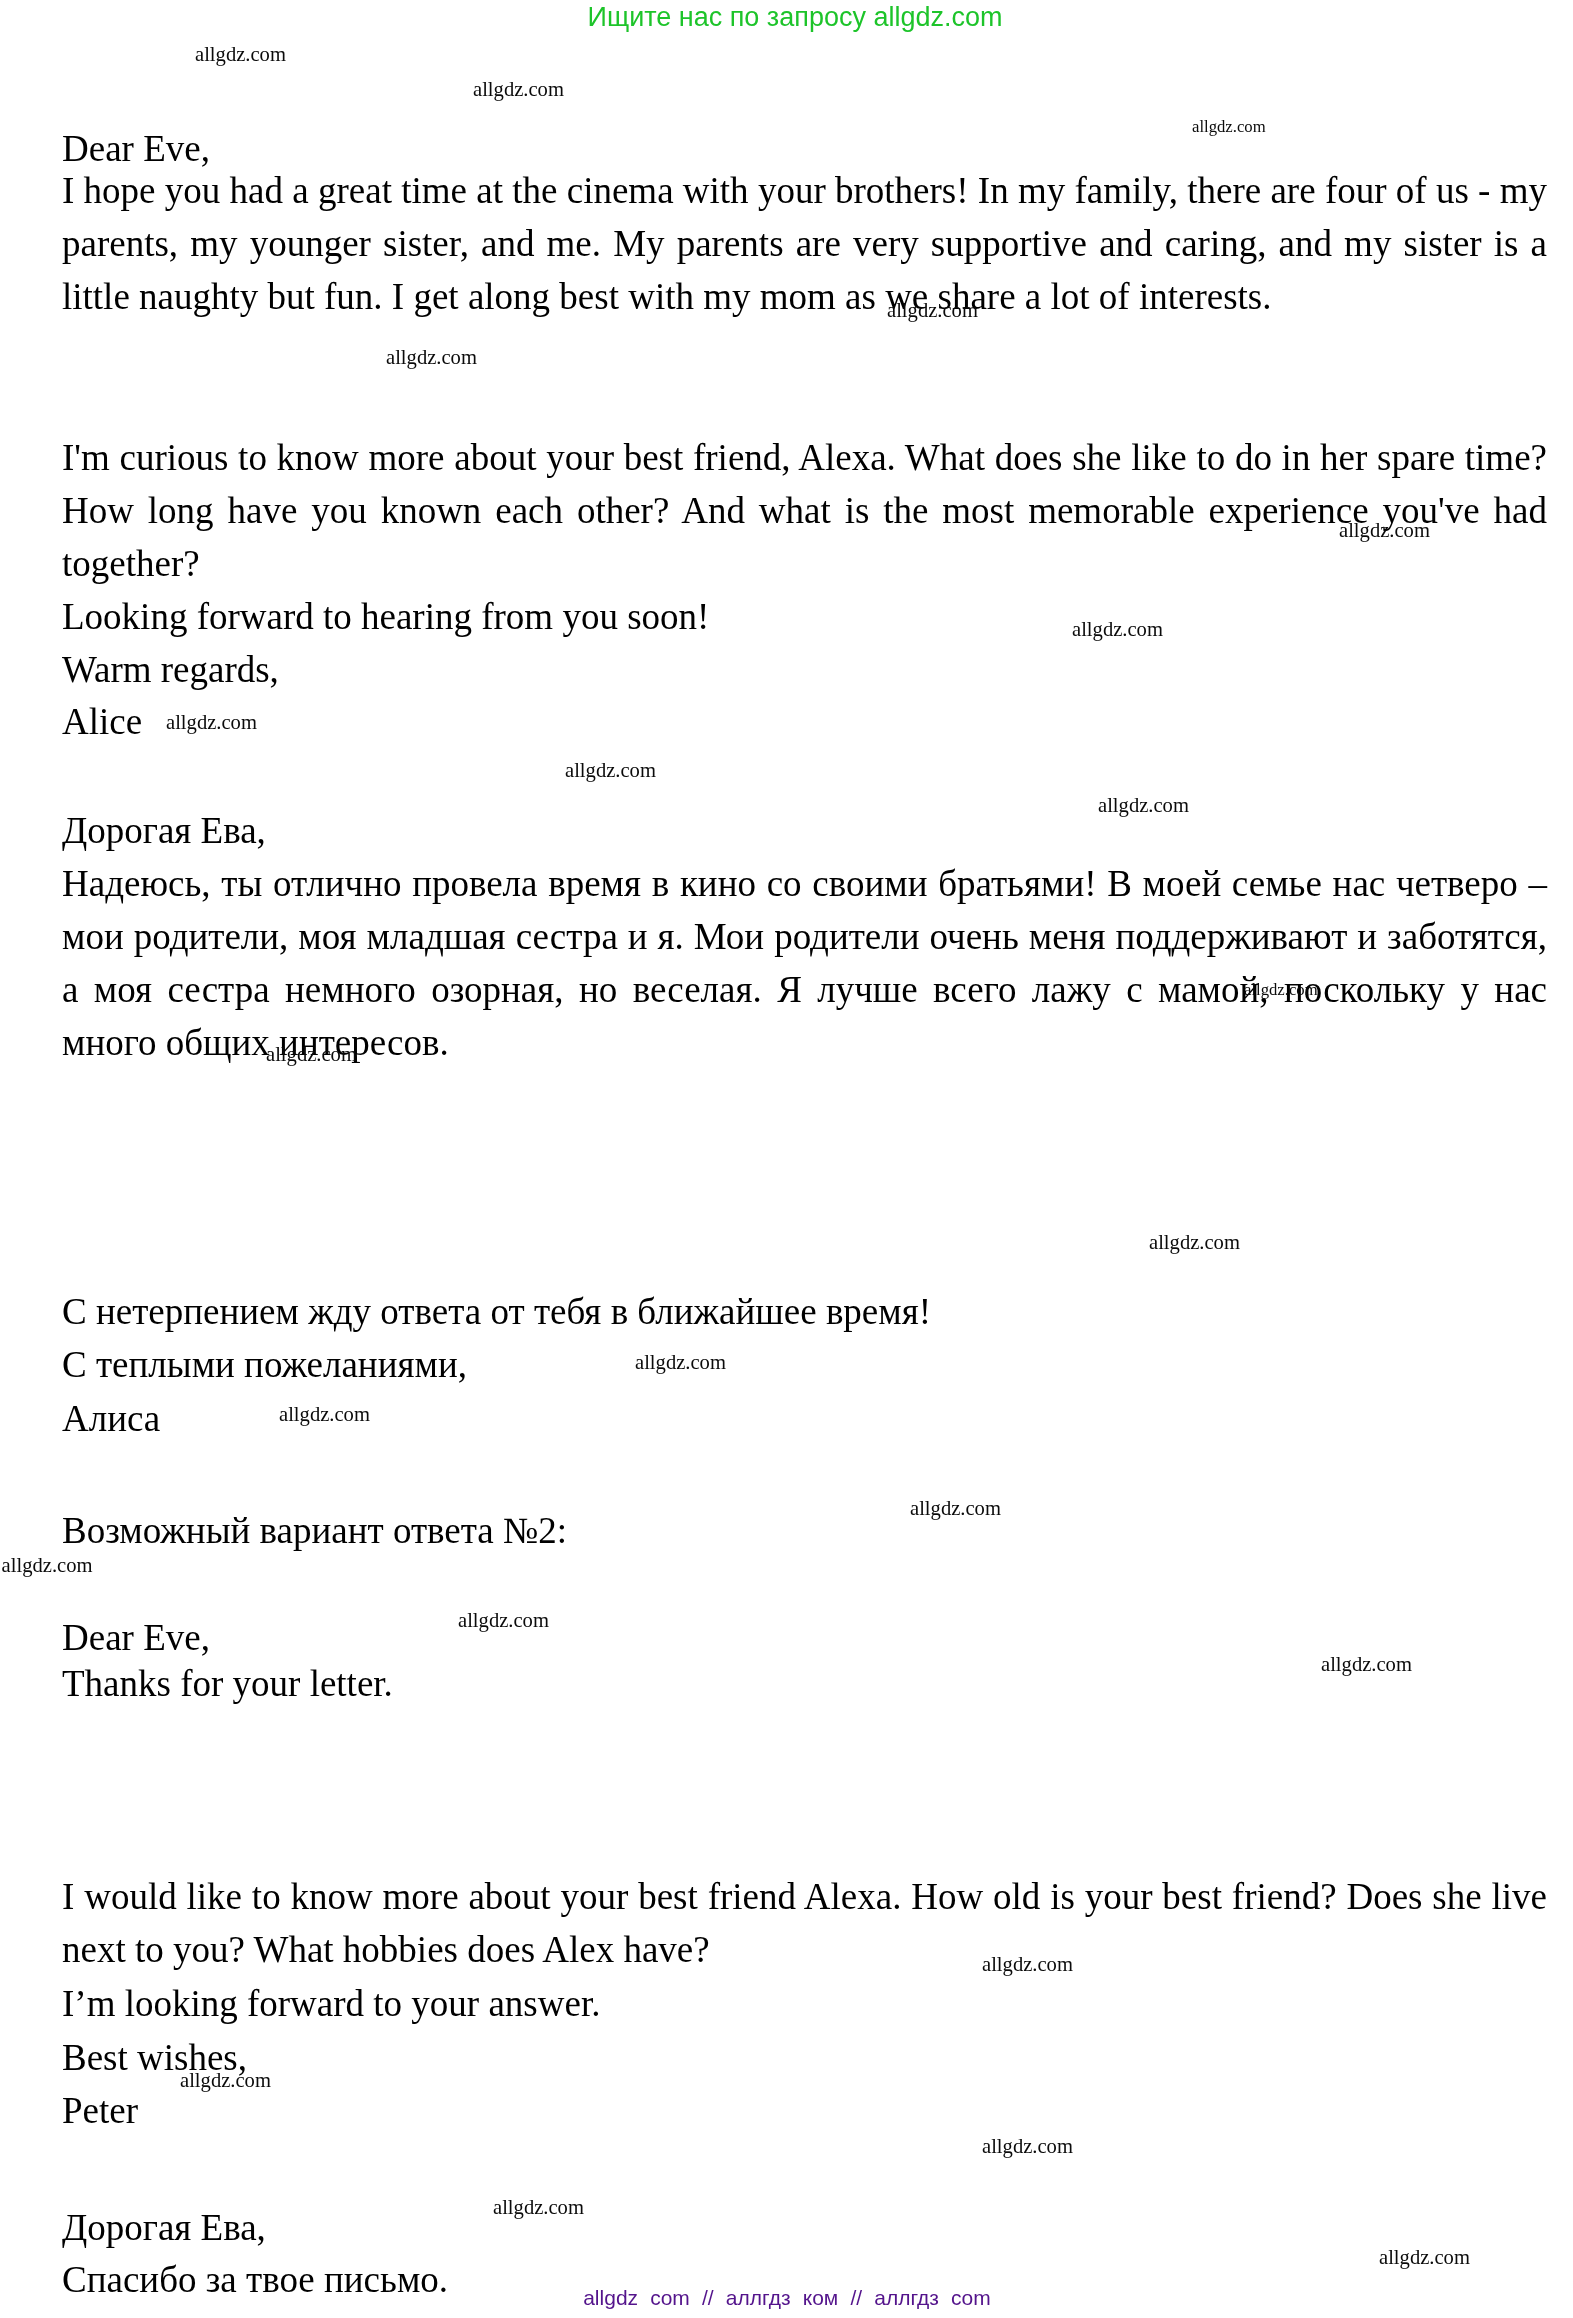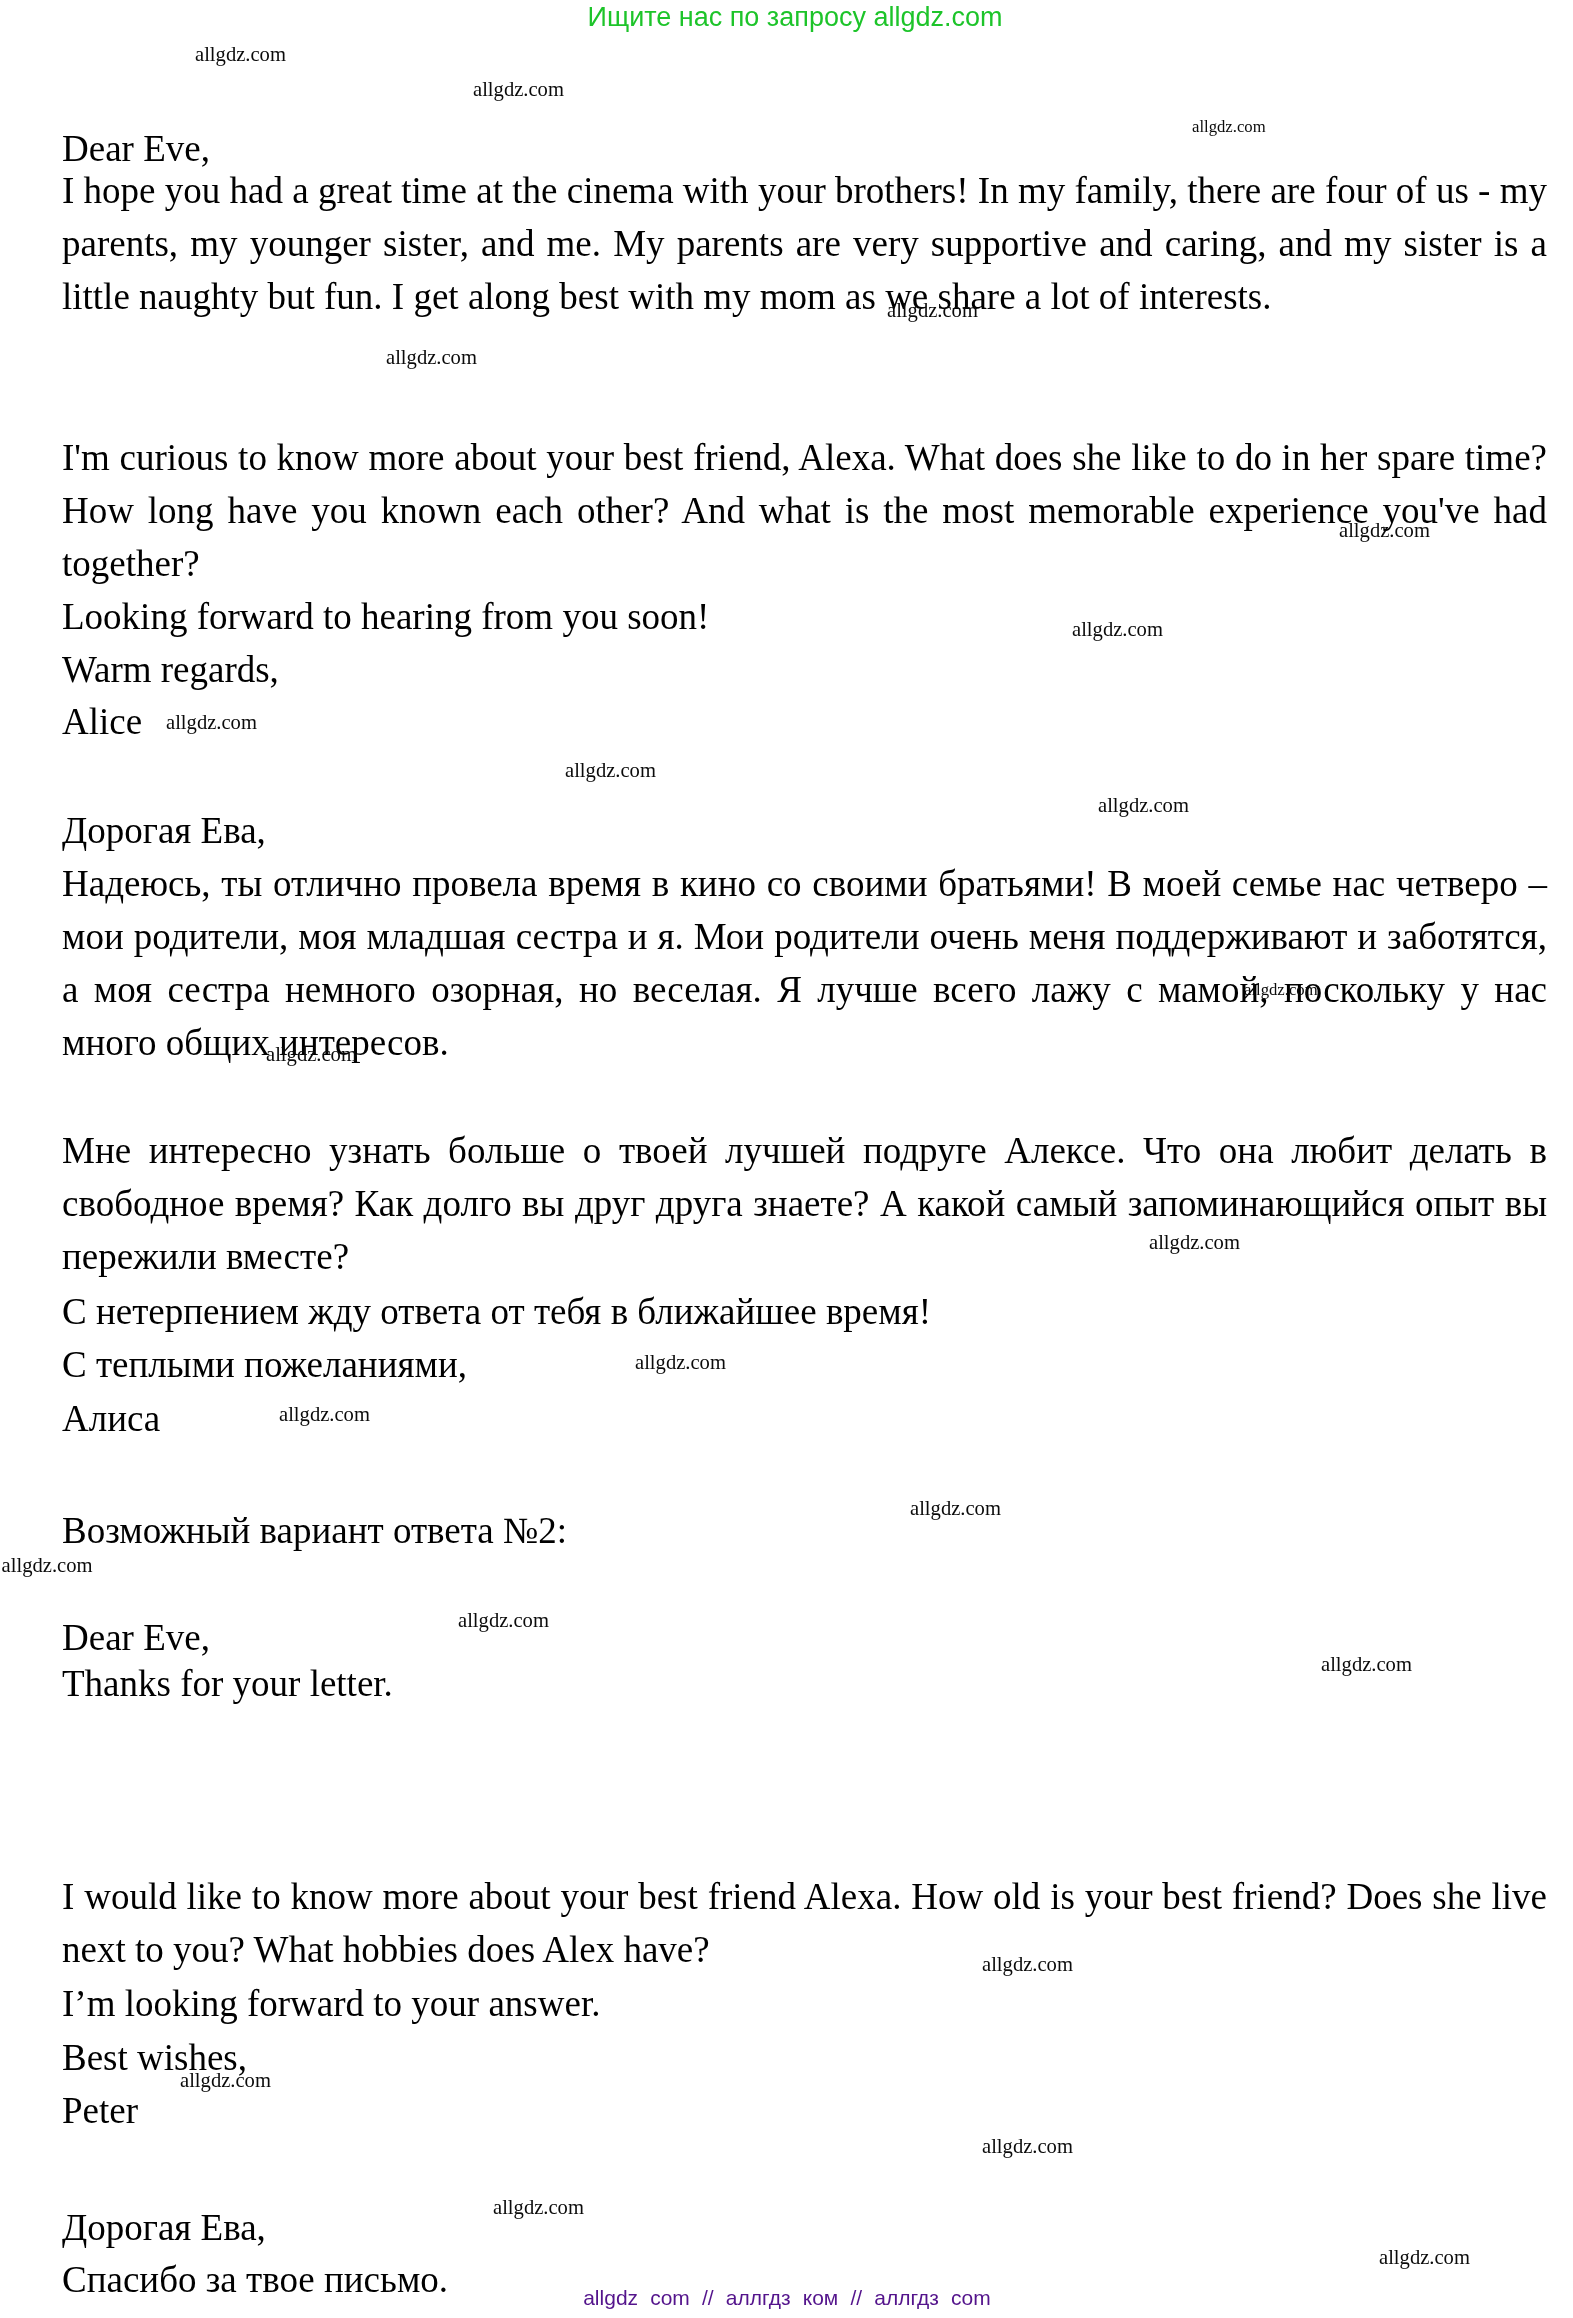--- a/index.html
+++ b/index.html
@@ -65,21 +65,20 @@
 
   <div class="tblock" style="top:90px">Dear Eve,</div>
   <div class="tblock just" style="top:132px">I hope you had a great time at the cinema with your brothers! In my family, there are four of us - my parents, my younger sister, and me. My parents are very supportive and caring, and my sister is a little naughty but fun. I get along best with my mom as we share a lot of interests.</div>
   <div class="tblock just" style="top:399px">I'm curious to know more about your best friend, Alexa. What does she like to do in her spare time? How long have you known each other? And what is the most memorable experience you've had together?</div>
   <div class="tblock" style="top:558px">Looking forward to hearing from you soon!</div>
   <div class="tblock" style="top:611px">Warm regards,</div>
   <div class="tblock" style="top:663px">Alice</div>
 
   <div class="tblock" style="top:772px">Дорогая Ева,</div>
   <div class="tblock just" style="top:825px">Надеюсь, ты отлично провела время в кино со своими братьями! В моей семье нас четверо – мои родители, моя младшая сестра и я. Мои родители очень меня поддерживают и заботятся, а моя сестра немного озорная, но веселая. Я лучше всего лажу с мамой, поскольку у нас много общих интересов.</div>
-  <div class="tblock just" style="top:1092px">Мне интересно узнать больше о твоей лучшей подруге Алексе. Что она любит делать в свободное время? Как долго вы друг друга знаете? А какой самый запоминающийся опыт вы пережили вместе?</div>
   <div class="tblock" style="top:1253px">С нетерпением жду ответа от тебя в ближайшее время!</div>
   <div class="tblock" style="top:1306px">С теплыми пожеланиями,</div>
   <div class="tblock" style="top:1360px">Алиса</div>
 
   <div class="tblock" style="top:1472px">Возможный вариант ответа №2:</div>
 
   <div class="tblock" style="top:1579px">Dear Eve,</div>
   <div class="tblock" style="top:1625px">Thanks for your letter.</div>
   <div class="tblock just" style="top:1838px">I would like to know more about your best friend Alexa. How old is your best friend? Does she live next to you? What hobbies does Alex have?</div>
   <div class="tblock" style="top:1945px">I’m looking forward to your answer.</div>

